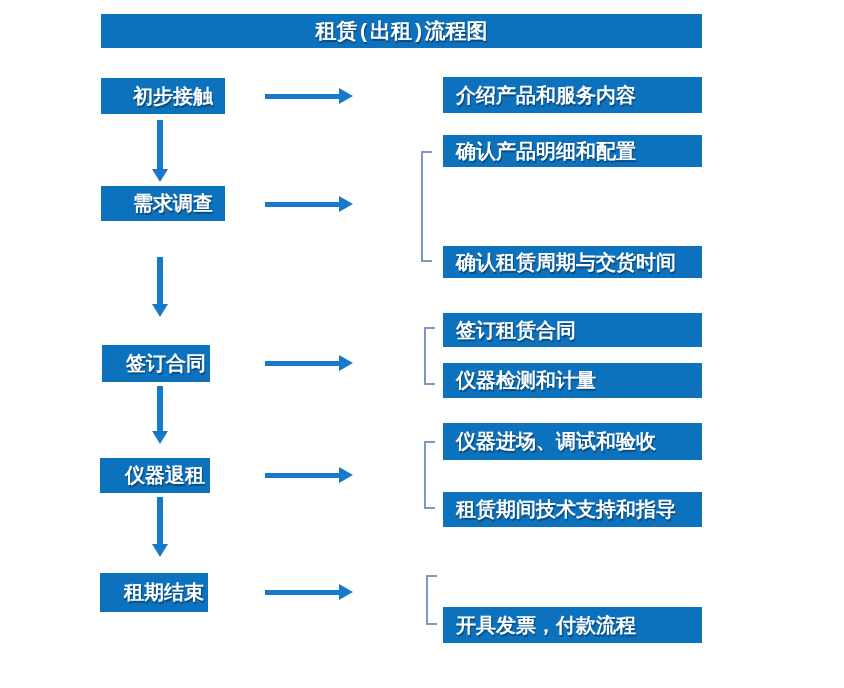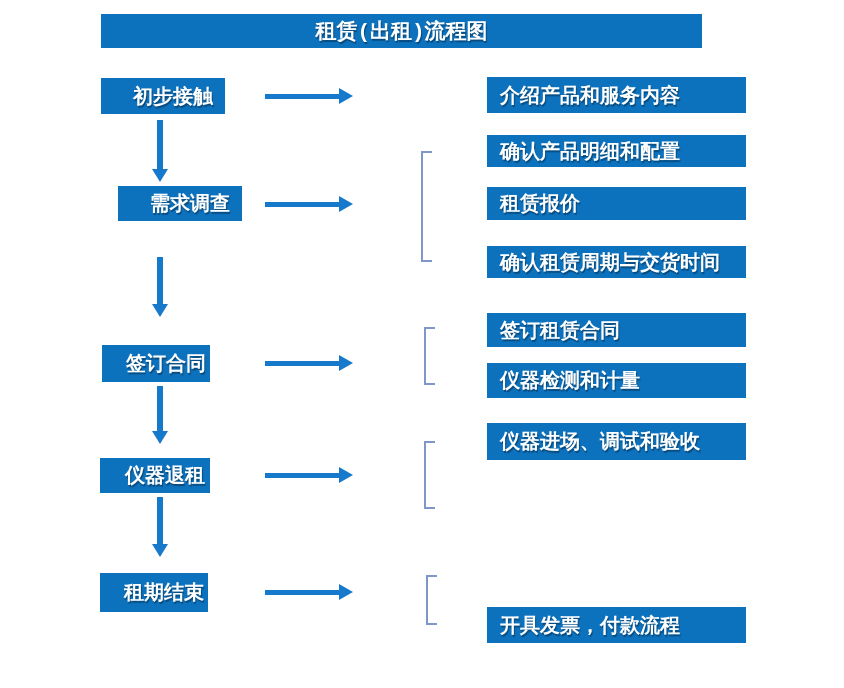--- a/index.html
+++ b/index.html
@@ -34,21 +34,21 @@
     position:absolute;
     left:101px;top:14px;width:601px;height:34px;
     background:var(--primary);
     color:var(--text);
     font-weight:bold;
     font-size:21px;
     display:flex;align-items:center;justify-content:center;
     text-shadow:1px 1.5px 1px rgba(0,0,0,0.35);
   }
   .stage{justify-content:center;}
-  .out{left:443px;width:259px;padding-left:13px;margin-left:44px;}
+  .out{left:443px;width:259px;padding-left:13px;}
   
   .harrow{position:absolute;width:88px;height:16px;}
   .harrow .shaft{position:absolute;left:0;right:13px;top:6px;height:5px;background:var(--arrow);}
   .harrow .head{position:absolute;right:0;top:0;width:0;height:0;
     border-top:8px solid transparent;border-bottom:8px solid transparent;
     border-left:14px solid var(--arrow);}
   
   .varrow{position:absolute;width:16px;}
   .varrow .shaft{position:absolute;left:5px;top:0;bottom:12px;width:6px;background:var(--arrow);}
   .varrow .head{position:absolute;left:0;bottom:0;width:0;height:0;
@@ -59,21 +59,21 @@
     border:2px solid var(--bracket);border-right:none;box-sizing:border-box;}
 </style>
 </head>
 <body>
 
 <div class="canvas">
 
   <div class="title">租赁(出租)流程图</div>
 
   <div class="box stage" style="left:101px;top:78px;width:124px;height:36px">初步接触</div>
-  <div class="box stage" style="left:118px;top:186px;width:124px;height:35px">需求调查</div>
+  <div class="box stage" style="left:101px;top:186px;width:124px;height:35px">需求调查</div>
   <div class="box stage" style="left:102px;top:345px;width:108px;height:37px">签订合同</div>
   <div class="box stage" style="left:100px;top:458px;width:110px;height:35px">仪器退租</div>
   <div class="box stage" style="left:100px;top:573px;width:108px;height:39px">租期结束</div>
 
   <div class="varrow" style="left:152px;top:120px;height:62px">
       <i class="shaft"></i>
       <i class="head"></i>
     </div>
   <div class="varrow" style="left:152px;top:257px;height:60px">
       <i class="shaft"></i>
@@ -110,23 +110,23 @@
     </div>
 
   <div class="bracket" style="left:421px;top:151px;height:111px"></div>
   <div class="bracket" style="left:424px;top:327px;height:58px"></div>
   <div class="bracket" style="left:424px;top:441px;height:68px"></div>
   <div class="bracket" style="left:426px;top:575px;height:50px"></div>
 
   <div class="box out" style="top:77px;height:36px">介绍产品和服务内容</div>
 
   <div class="box out" style="top:135px;height:32px">确认产品明细和配置</div>
-  <div class="box out" style="top:187px;height:33px">租赁报价</div>
   <div class="box out" style="top:246px;height:32px">确认租赁周期与交货时间</div>
 
   <div class="box out" style="top:313px;height:34px">签订租赁合同</div>
   <div class="box out" style="top:363px;height:35px">仪器检测和计量</div>
 
   <div class="box out" style="top:423px;height:37px">仪器进场、调试和验收</div>
+  <div class="box out" style="top:492px;height:35px">租赁期间技术支持和指导</div>
 
   <div class="box out" style="top:607px;height:36px">开具发票，付款流程</div>
 
 </div>
 
 </body></html>

